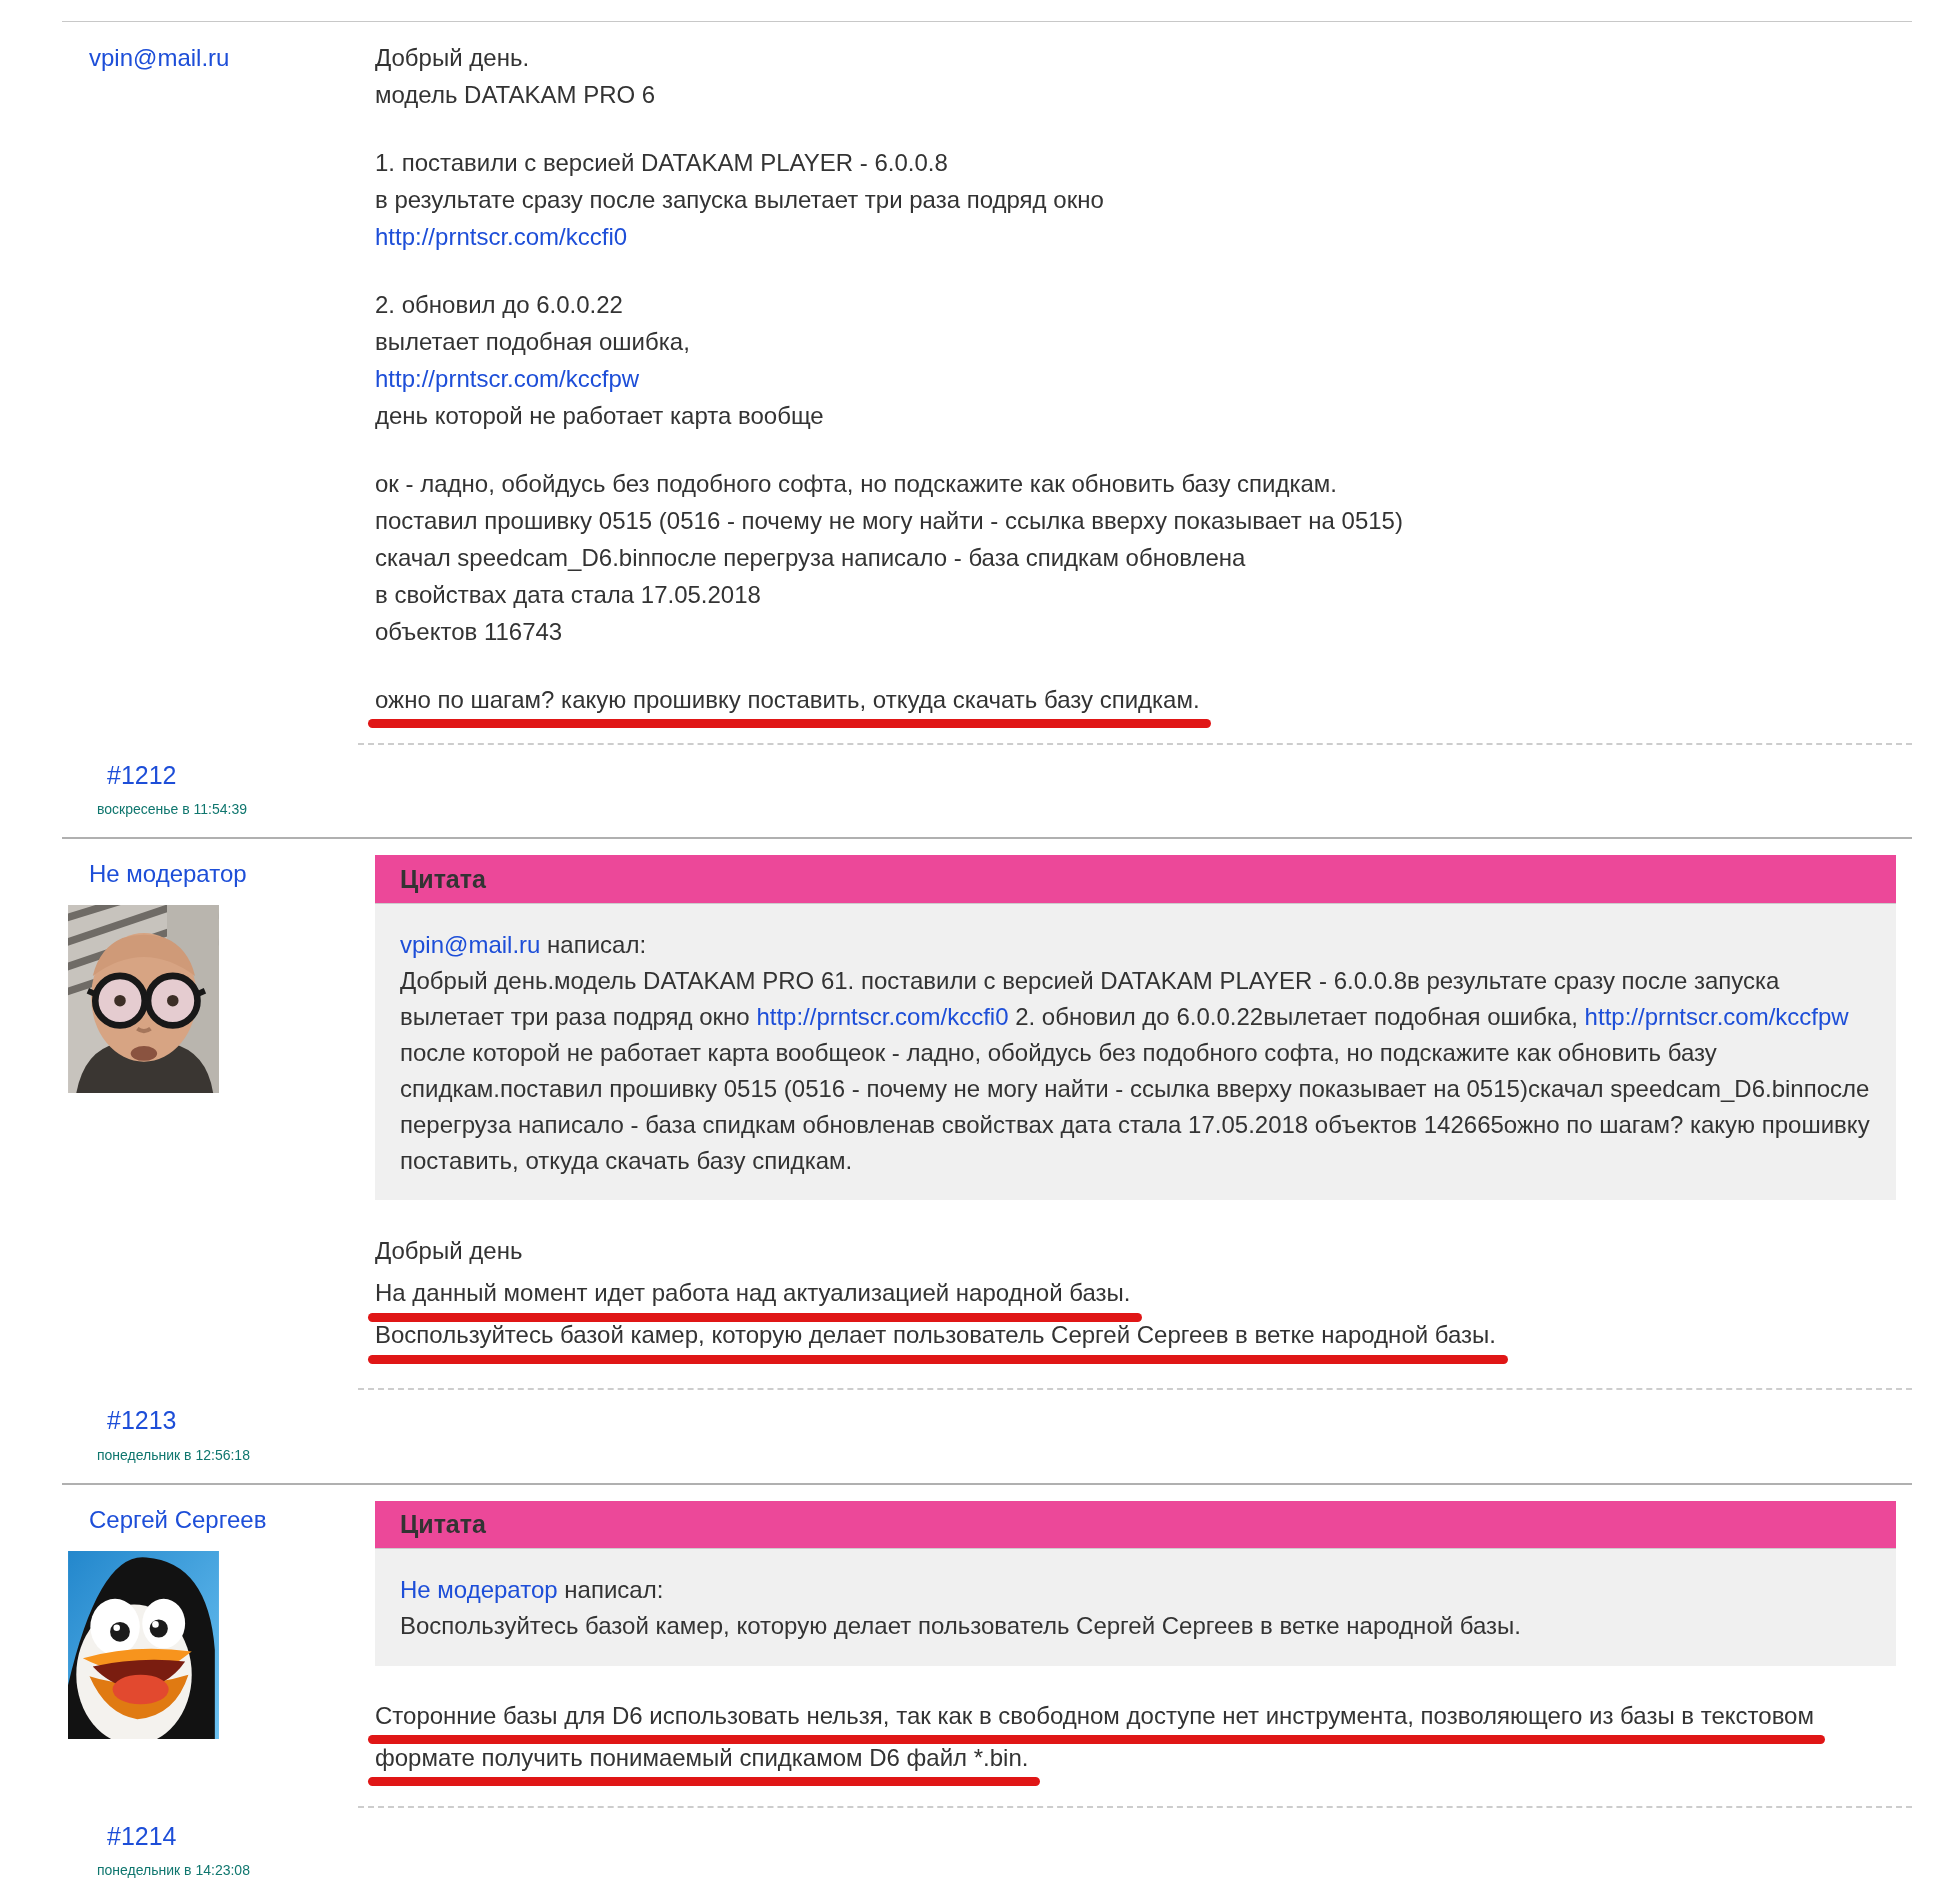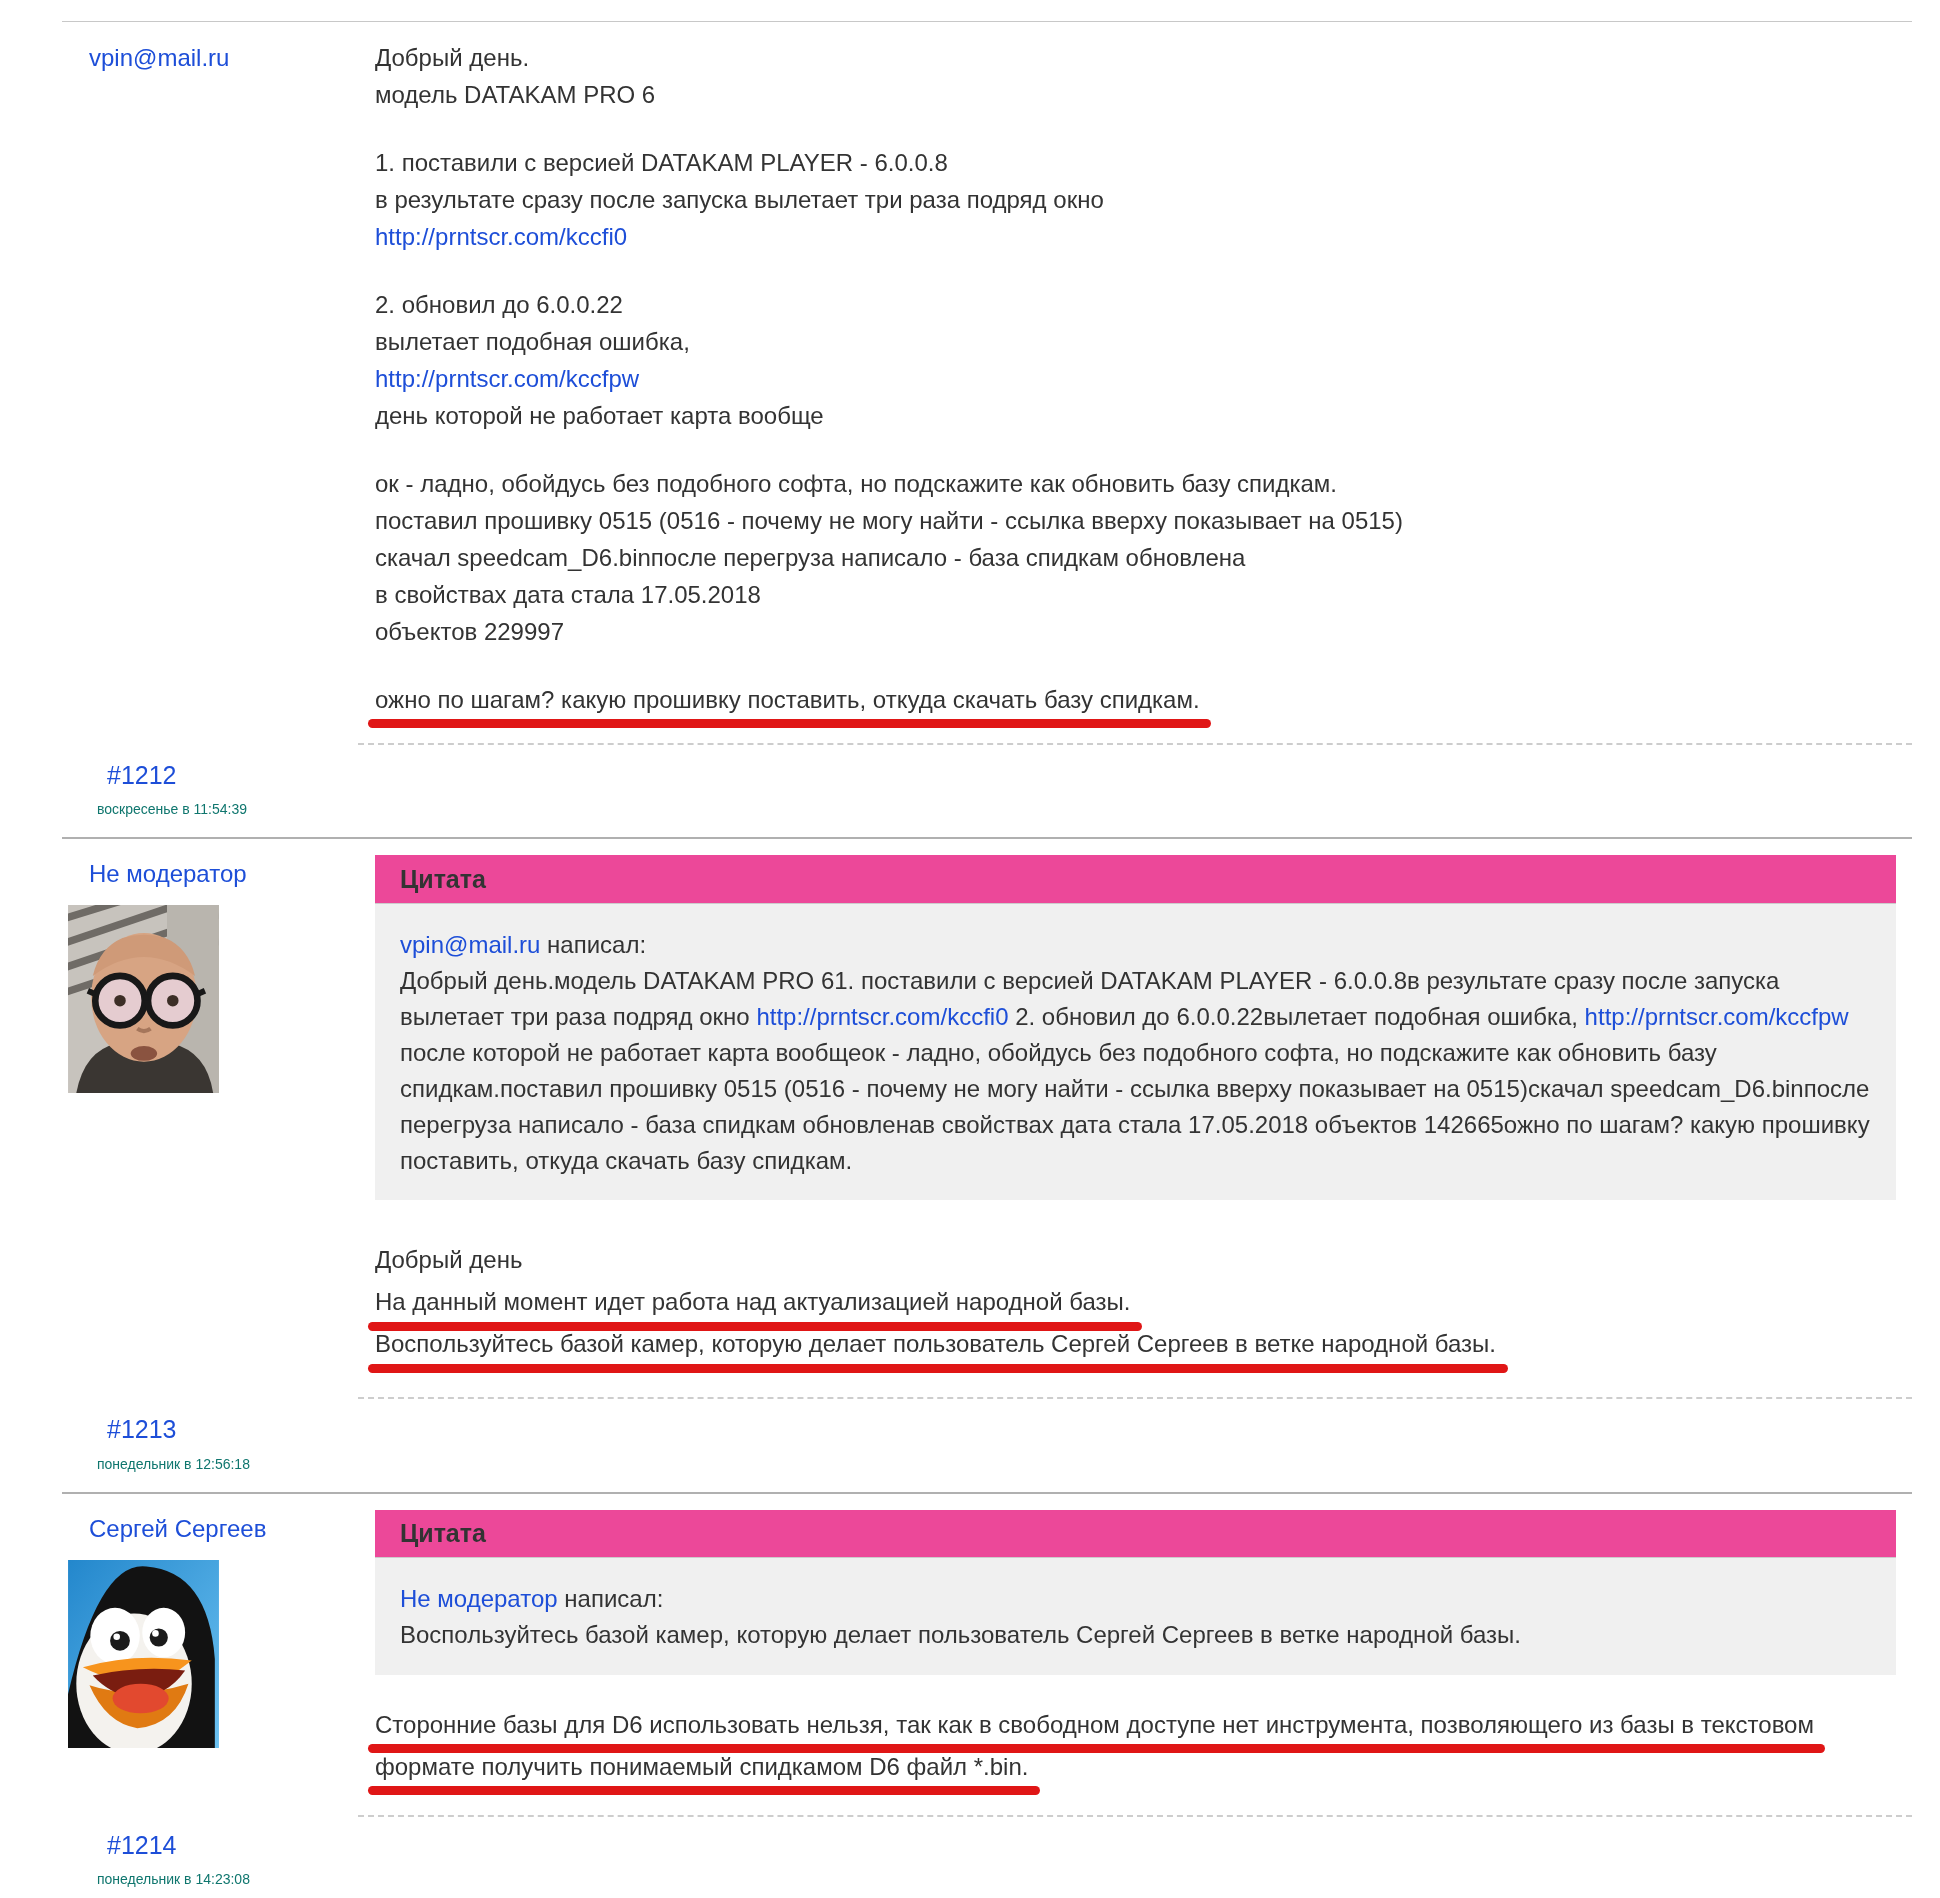--- a/index.html
+++ b/index.html
@@ -31,21 +31,21 @@
     height:9px; border-radius:5px; background:#e01616;
   }
 
   .quote { background:#f0f0f0; margin-right:16.4px; }
   .quote-header {
     background:#ec4899; border-bottom:1.6px solid #cccccc;
     padding:8.2px 25px; font-size:25px; font-weight:bold; line-height:31px; color:#333;
   }
   .quote-body { padding:23px 25px 21.4px 25px; line-height:36px; }
 
-  .reply { margin-top:41px; }
+  .reply { margin-top:32px; }
   .reply .line { margin-bottom:5px; }
 
   .footer-dashed { border-top:2.5px dashed #cdcdcd; margin:25px 0 0 296px; }
   .post-number { display:inline-block; margin:15px 0 0 45px; font-size:25px; line-height:31px; }
   .post-date { margin:3.3px 0 0 35px; font-size:14px; line-height:25px; color:#0f766e; }
   .sep-solid { border-top:2.5px solid #b0b0b0; margin-top:15px; }
 </style>
 </head>
 <body>
 
@@ -71,21 +71,21 @@
         <span class="line">2. обновил до 6.0.0.22</span>
         <span class="line">вылетает подобная ошибка,</span>
         <span class="line"><a>http://prntscr.com/kccfpw</a></span>
         <span class="line">день которой не работает карта вообще</span>
       </div>
       <div class="para">
         <span class="line">ок - ладно, обойдусь без подобного софта, но подскажите как обновить базу спидкам.</span>
         <span class="line">поставил прошивку 0515 (0516 - почему не могу найти - ссылка вверху показывает на 0515)</span>
         <span class="line">скачал speedcam_D6.binпосле перегруза написало - база спидкам обновлена</span>
         <span class="line">в свойствах дата стала 17.05.2018</span>
-        <span class="line">объектов 229997</span>
+        <span class="line">объектов 116743</span>
       </div>
       <div class="para" style="margin-top:31px;">
         <span class="redline"><span>ожно по шагам? какую прошивку поставить, откуда скачать базу спидкам.</span></span>
       </div>
     </div>
   </div>
 
   <div class="footer-dashed"></div>
   <a class="post-number">#1212</a>
   <div class="post-date">воскресенье в 11:54:39</div>

